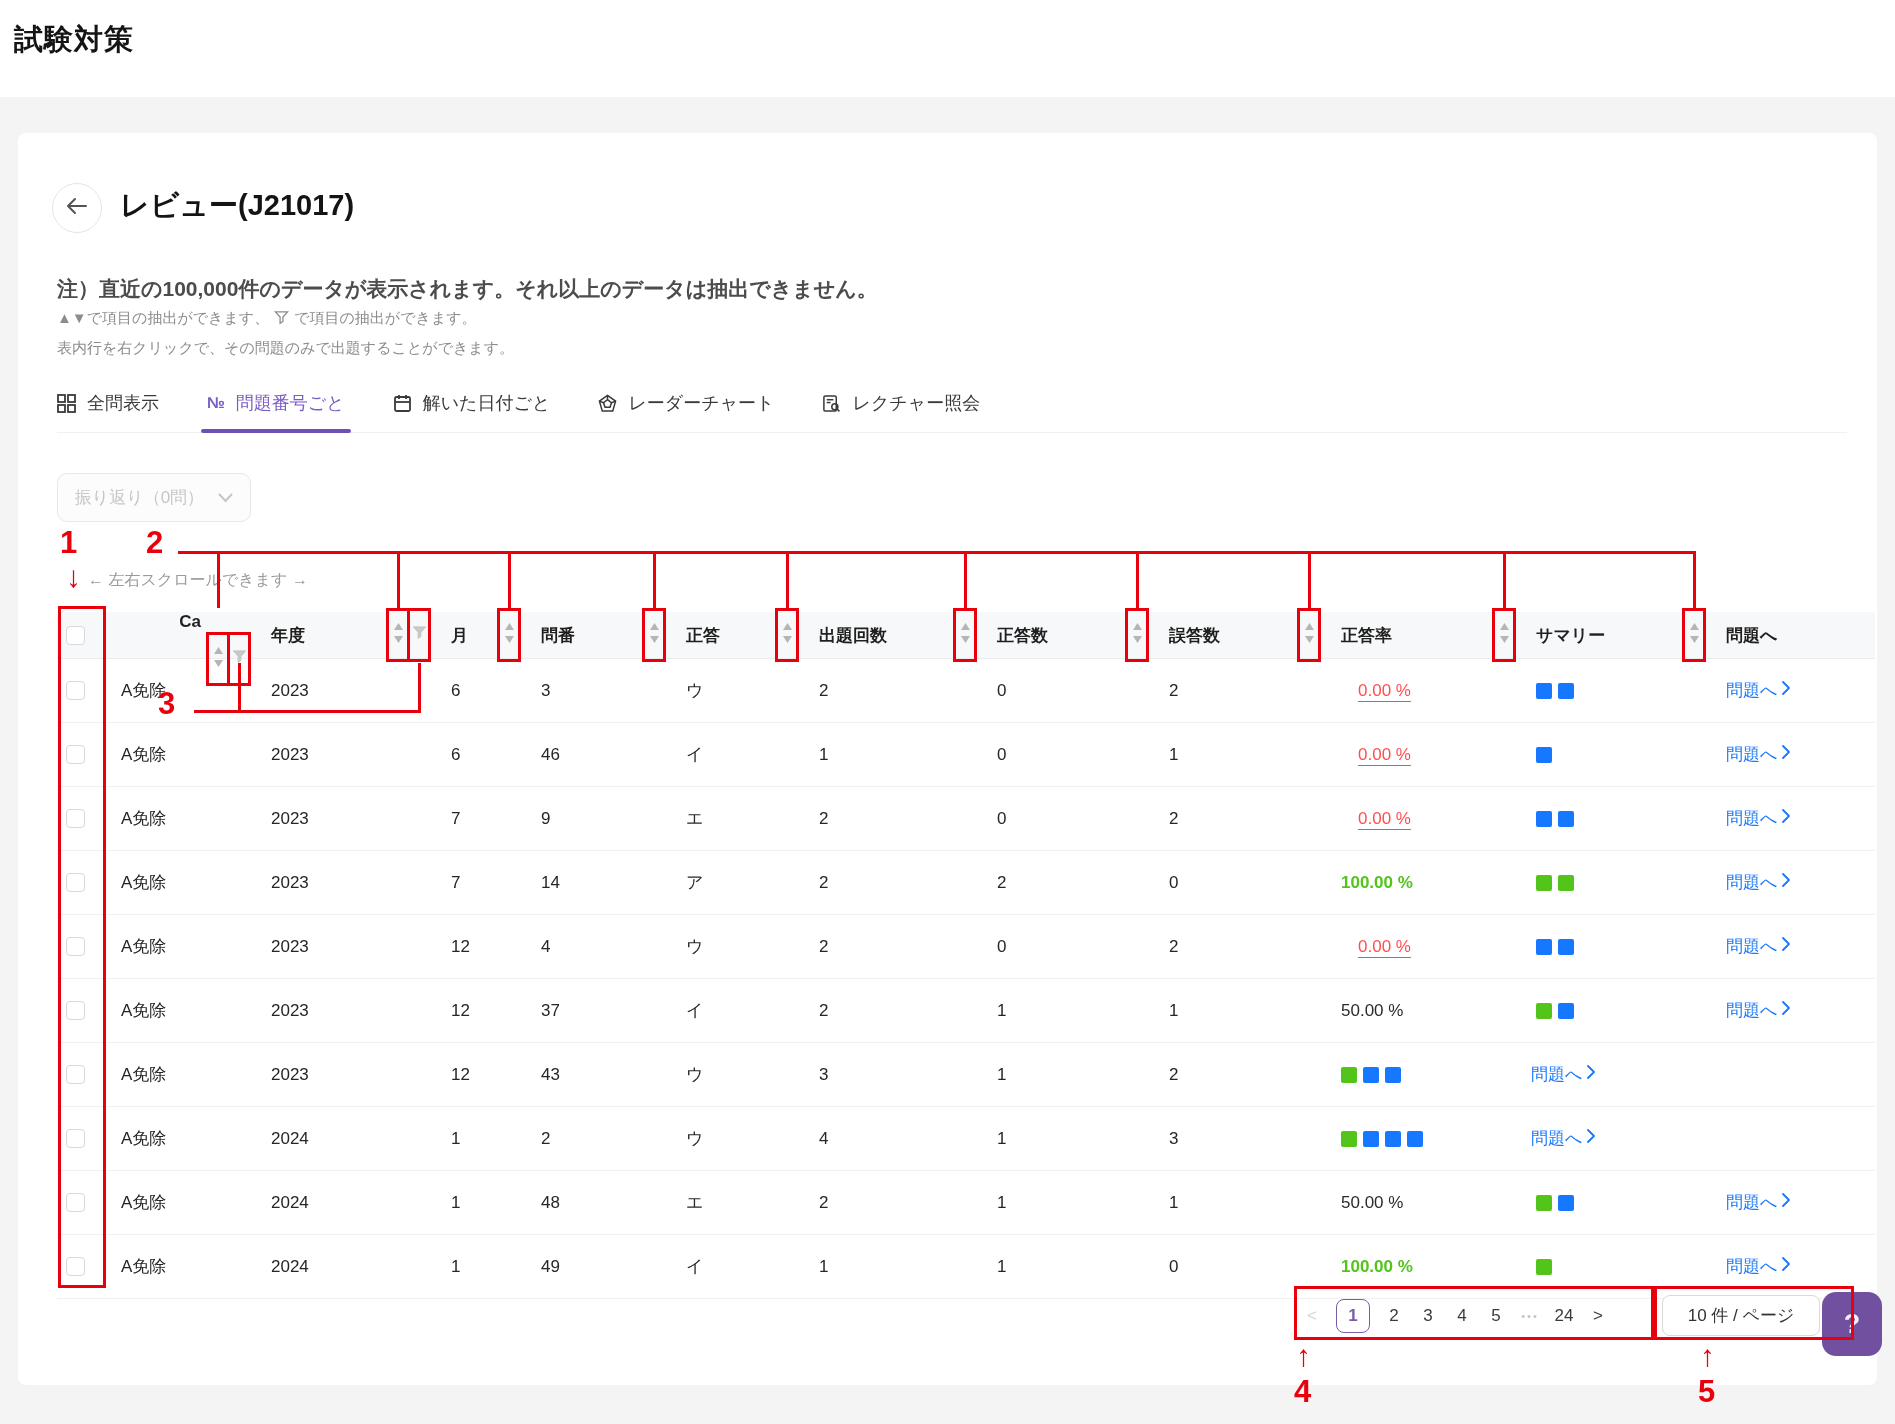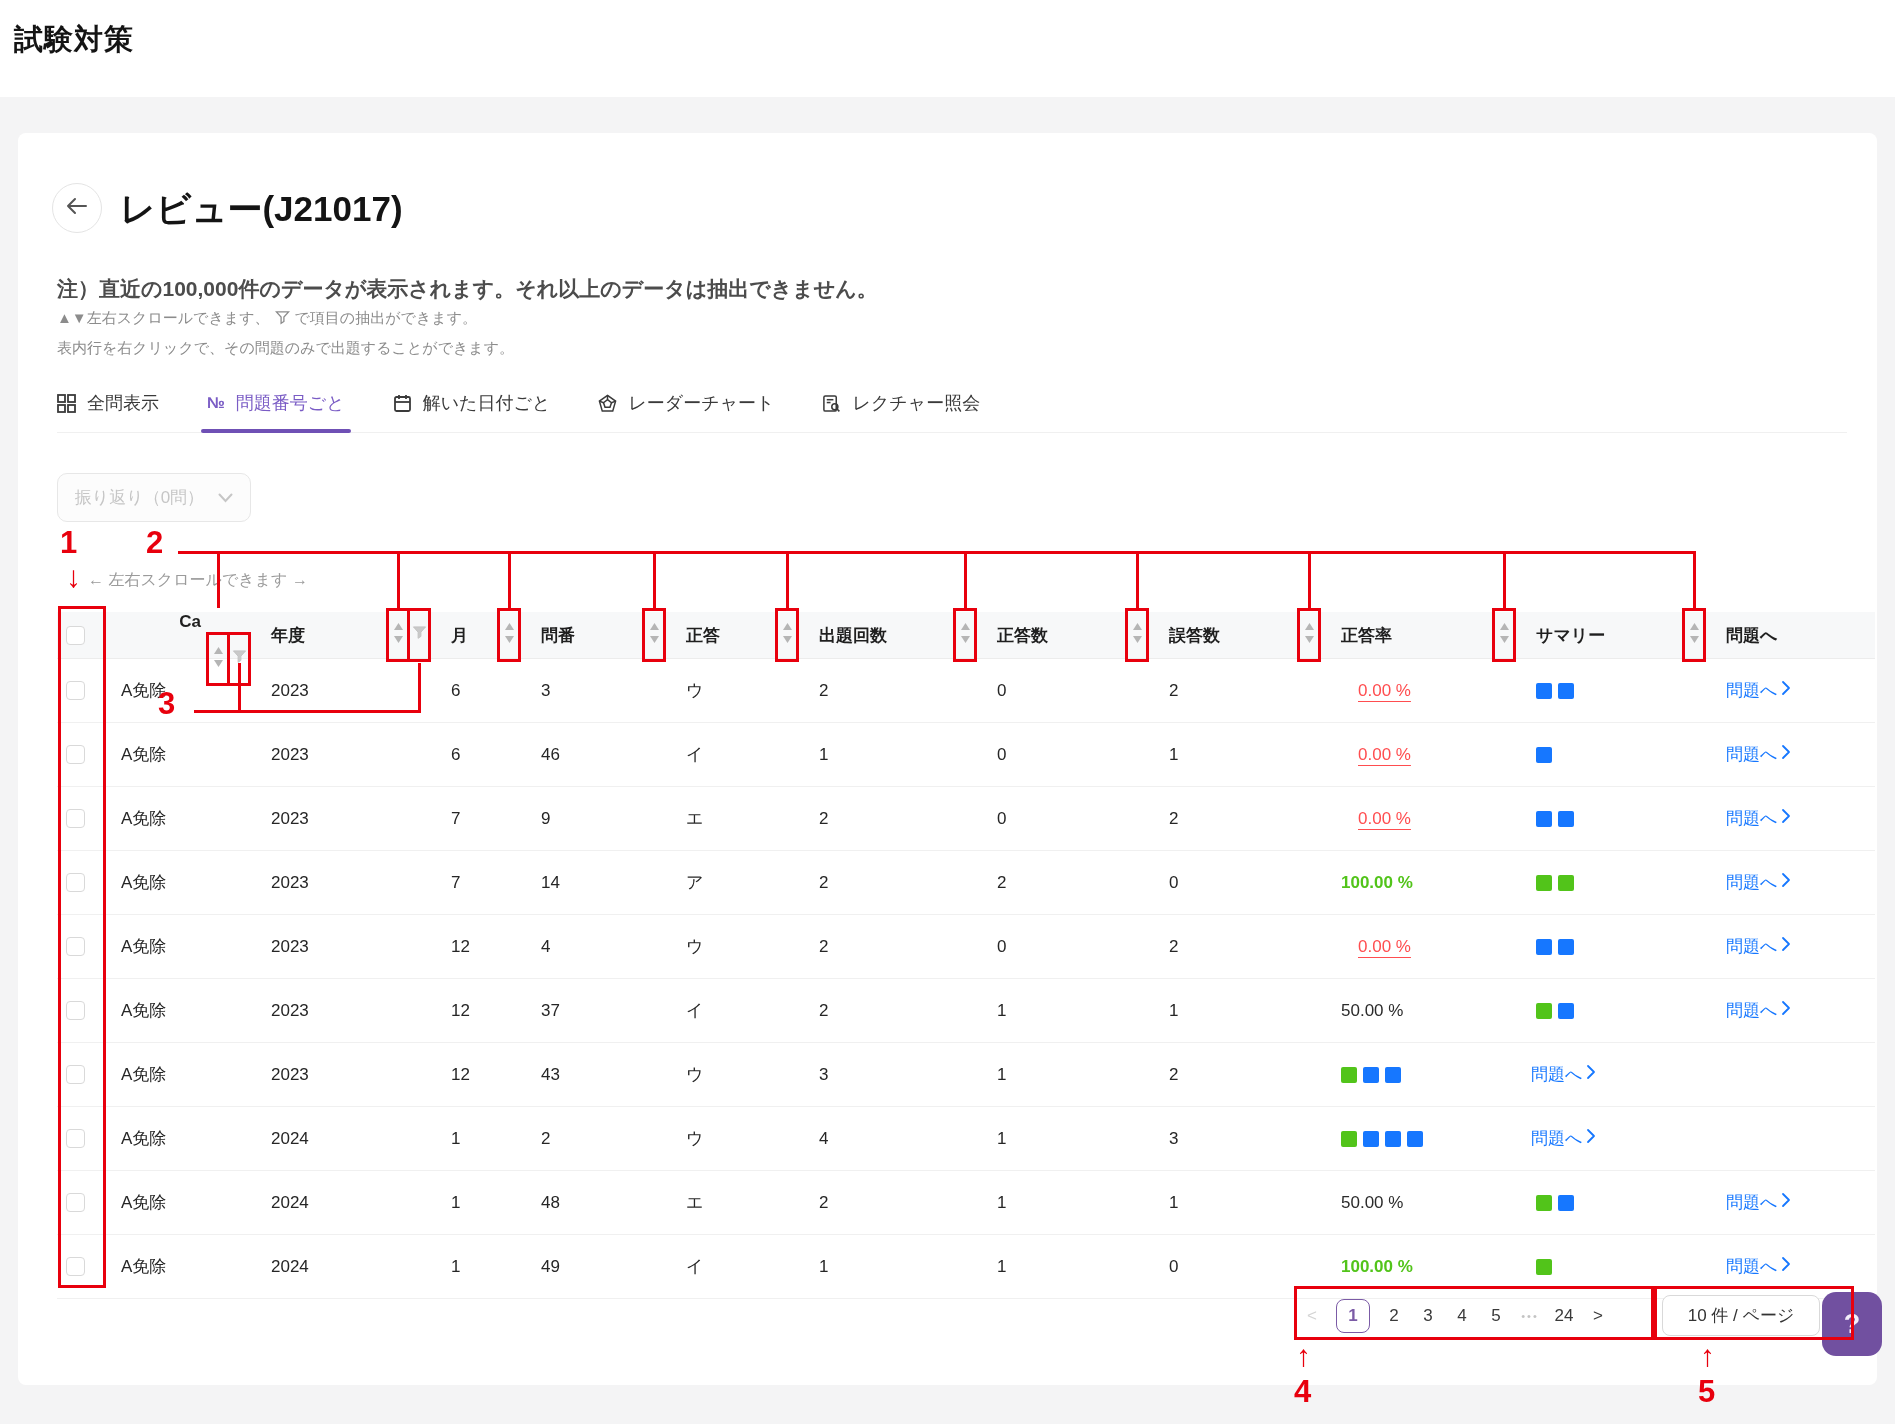--- a/index.html
+++ b/index.html
@@ -4,21 +4,21 @@
 <style>
   html,body{margin:0;padding:0;}
   body{font-family:"Liberation Sans","DejaVu Sans",sans-serif;background:#f4f4f5;}
   #screen{position:relative;width:1895px;height:1424px;overflow:hidden;background:#f4f4f5;}
   .topband{position:absolute;left:0;top:0;width:100%;height:97px;background:#ffffff;}
   .h1{position:absolute;left:14px;top:20px;font-size:29px;font-weight:900;color:#141414;letter-spacing:1px;}
   .card{position:absolute;left:18px;top:133px;width:1859px;height:1252px;background:#ffffff;border-radius:8px;}
 
   
   .back-btn{position:absolute;left:34px;top:50px;width:48px;height:48px;border:1px solid #e4e4e4;border-radius:50%;display:flex;align-items:center;justify-content:center;background:#fff;cursor:pointer;}
-  .page-title{position:absolute;left:102px;top:53px;font-size:35px;font-weight:800;color:#141414;}
+  .page-title{position:absolute;left:102px;top:53px;font-size:29px;font-weight:800;color:#141414;}
 
   
   .note1{position:absolute;left:39px;top:142px;font-size:21px;font-weight:700;color:#4c4c4c;}
   .note2{position:absolute;left:39px;top:176px;font-size:15px;color:#8c8c8c;display:flex;align-items:center;gap:5px;}
   .note3{position:absolute;left:39px;top:206px;font-size:15px;color:#8c8c8c;}
 
   
   .tabs{position:absolute;left:39px;top:258px;width:1790px;display:flex;gap:48px;border-bottom:1px solid #f0f0f0;padding-bottom:17px;}
   .tab{position:relative;display:flex;align-items:center;gap:11px;font-size:18px;color:#3a3a3a;cursor:pointer;}
   .tab .ticon{display:flex;align-items:center;color:#3a3a3a;}
@@ -80,21 +80,21 @@
       <span>
         <svg width="22" height="18" viewBox="0 0 22 18">
             <path d="M9 2 L2 9 L9 16 M2 9 H20" stroke="#555" stroke-width="2" fill="none" stroke-linecap="round" stroke-linejoin="round"></path>
           </svg>
       </span>
     </div>
     <div class="page-title">レビュー(J21017)</div>
 
     <div class="note1">注）直近の100,000件のデータが表示されます。それ以上のデータは抽出できません。</div>
     <div class="note2">
-      <span>▲▼左右スクロールできます、</span>
+      <span>▲▼で項目の抽出ができます、</span>
       <span>
         <svg width="15" height="15" viewBox="0 0 16 16">
             <path d="M1.5 2 h13 l-5 5.6 v4.6 l-3 2 v-6.6 z" fill="none" stroke="#8c8c8c" stroke-width="1.4"></path>
           </svg>
       </span>
       <span>で項目の抽出ができます。</span>
     </div>
     <div class="note3">表内行を右クリックで、その問題のみで出題することができます。</div>
 
     <div class="tabs">

